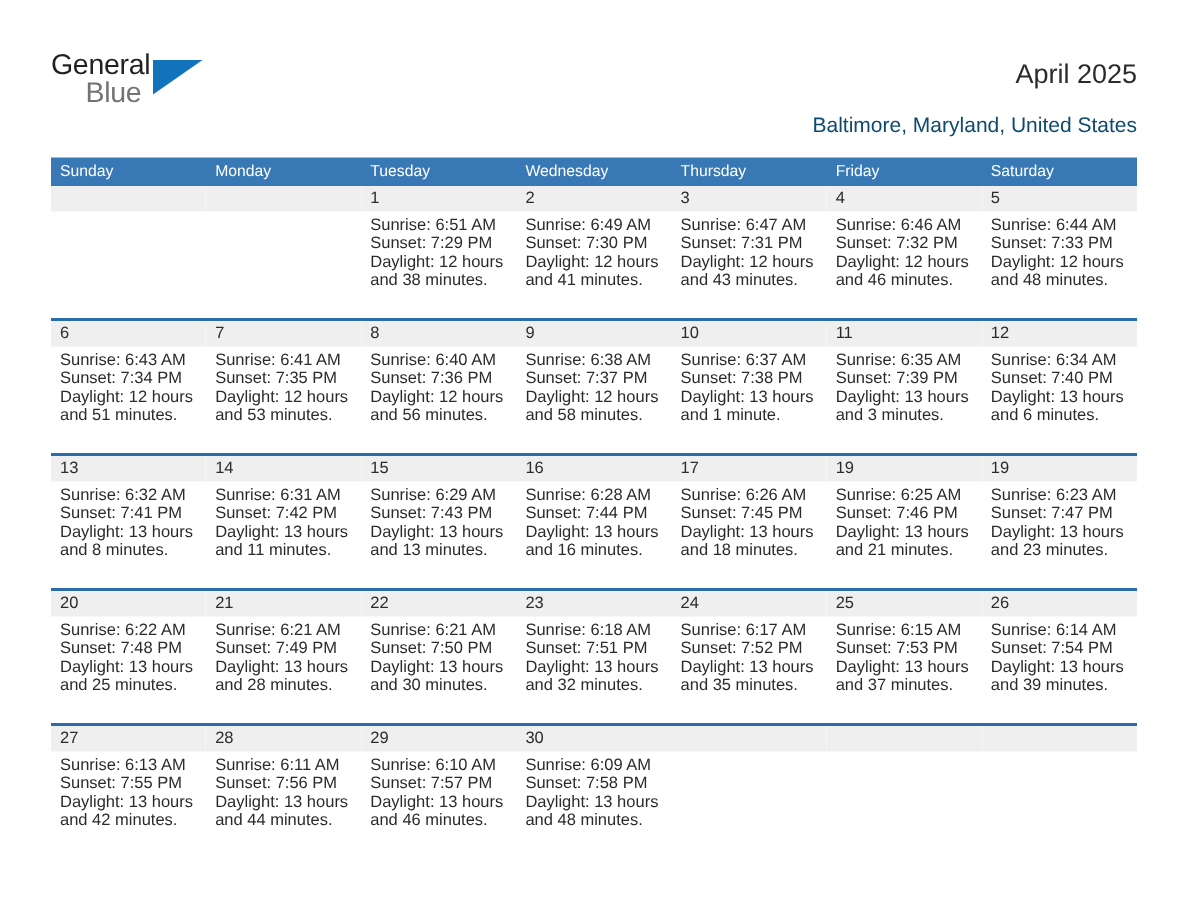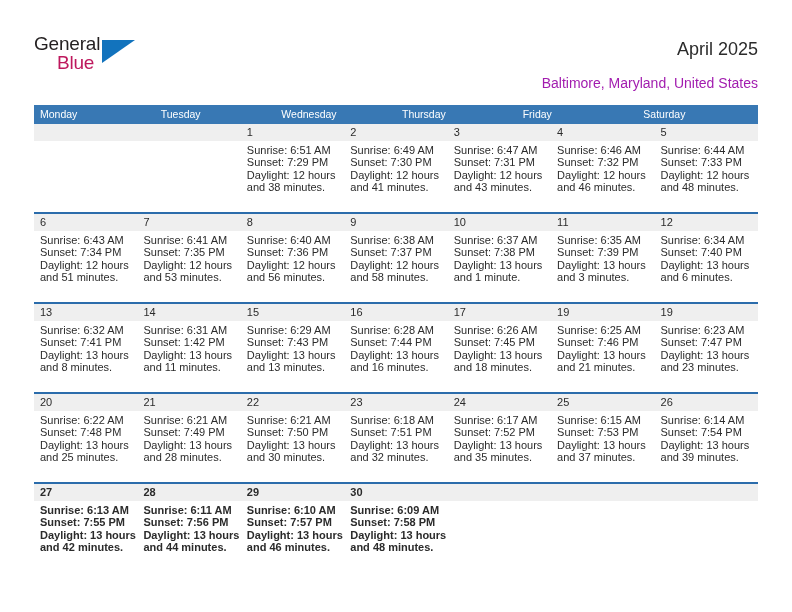--- a/index.html
+++ b/index.html
@@ -44,21 +44,21 @@
     color: #231f20;
     letter-spacing: -0.2px;
     line-height: 22px;
     font-family: "Liberation Sans", sans-serif;
   }
   .logo-blue {
     position: absolute;
     left: 23px;
     top: 19px;
     font-size: 19px;
-    color: #be185d;
+    color: #737373;
     letter-spacing: -0.2px;
     line-height: 22px;
     font-family: "Liberation Sans", sans-serif;
   }
   .logo-triangle {
     position: absolute;
     left: 68px;
     top: 7px;
     width: 0;
     height: 0;
@@ -73,21 +73,21 @@
     color: #2b2b2b;
     text-align: right;
     line-height: 30px;
     white-space: nowrap;
   }
   .subtitle {
     position: absolute;
     right: 34px;
     top: 74px;
     font-size: 14px;
-    color: #a21caf;
+    color: #0c4a6e;
     text-align: right;
     line-height: 18px;
     white-space: nowrap;
   }
 
   
   .calendar {
     position: absolute;
     left: 34px;
     top: 105px;
@@ -110,21 +110,20 @@
     overflow: hidden;
   }
   .week-row {
     display: flex;
     width: 100%;
     border-bottom: 2px solid #2b6cab;
     box-sizing: border-box;
   }
   .week-row.last-row {
     border-bottom: none;
-    font-weight: bold;
   }
   .day-cell {
     flex: 1 1 0;
     box-sizing: border-box;
     min-width: 0;
     height: 88px;
     position: relative;
     background: #ffffff;
   }
   .day-number-band {
@@ -158,20 +157,21 @@
       <span class="logo-triangle"></span>
       <span class="logo-blue">Blue</span>
     </div>
 
     <div class="title">April 2025</div>
     <div class="subtitle">Baltimore, Maryland, United States</div>
   </div>
 
   <div class="calendar">
     <div class="weekday-header" id="weekday-header">
+        <div class="weekday-cell">Sunday</div>
         <div class="weekday-cell">Monday</div>
         <div class="weekday-cell">Tuesday</div>
         <div class="weekday-cell">Wednesday</div>
         <div class="weekday-cell">Thursday</div>
         <div class="weekday-cell">Friday</div>
         <div class="weekday-cell">Saturday</div>
       </div>
     <div id="weeks-container">
         <div class="week-row">
           <div class="day-cell empty">
@@ -298,21 +298,21 @@
               <div class="day-line">Sunrise: 6:32 AM</div>
               <div class="day-line">Sunset: 7:41 PM</div>
               <div class="day-line">Daylight: 13 hours</div>
               <div class="day-line">and 8 minutes.</div>
             </div>
           </div>
           <div class="day-cell">
             <div class="day-number-band">14</div>
             <div class="day-body">
               <div class="day-line">Sunrise: 6:31 AM</div>
-              <div class="day-line">Sunset: 1:42 PM</div>
+              <div class="day-line">Sunset: 7:42 PM</div>
               <div class="day-line">Daylight: 13 hours</div>
               <div class="day-line">and 11 minutes.</div>
             </div>
           </div>
           <div class="day-cell">
             <div class="day-number-band">15</div>
             <div class="day-body">
               <div class="day-line">Sunrise: 6:29 AM</div>
               <div class="day-line">Sunset: 7:43 PM</div>
               <div class="day-line">Daylight: 13 hours</div>

